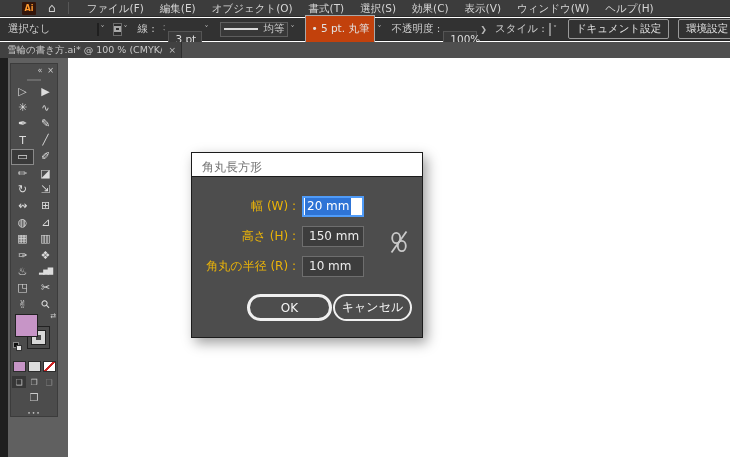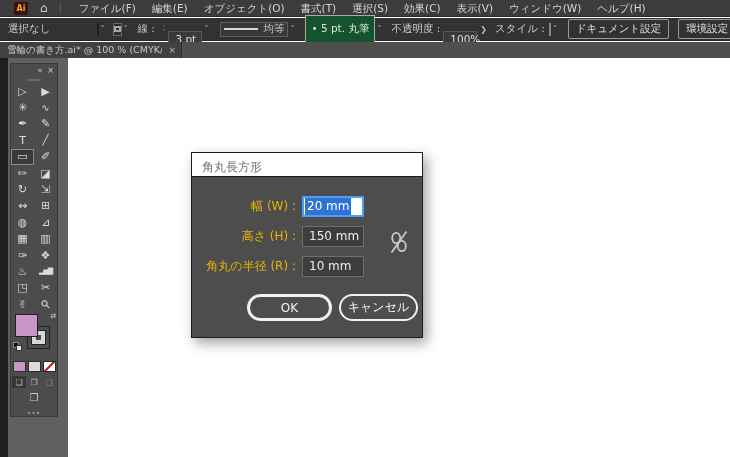--- a/index.html
+++ b/index.html
@@ -4,42 +4,42 @@
 <style>
   * { margin:0; padding:0; box-sizing:border-box; }
   html,body { background:#e8e8e8; }
   body { font-family:"DejaVu Sans","Liberation Sans",sans-serif; }
   .app { position:relative; width:730px; height:457px; overflow:hidden; background:#fff; }
 
   
   .menubar { position:absolute; left:0; top:0; width:730px; height:17px;
     background:#3c3c3c; border-bottom:1px solid #2a2a2a;
     display:flex; align-items:center; color:#d6d6d6; font-size:10.5px; }
-  .ai-logo { width:14px; height:13px; margin-left:14px; background:#34160b;
+  .ai-logo { width:14px; height:13px; margin-left:22px; background:#34160b;
     color:#ff9a2e; font-size:8px; font-weight:bold; display:flex;
     align-items:center; justify-content:center; border-radius:1px; }
   .home-ic { margin-left:12px; font-size:12px; color:#cfcfcf; line-height:1; }
   .mb-sep { width:1px; height:12px; background:#575757; margin:0 10px 0 12px; }
   .mb-item { padding:0 8px; height:17px; line-height:17px; cursor:default; white-space:nowrap; }
 
   
   .controlbar { position:absolute; left:0; top:18px; width:730px; height:23px;
     background:#323232; border-bottom:1px solid #262626;
     display:flex; align-items:center; color:#cdcdcd; font-size:10.5px; white-space:nowrap; }
   .cb-label { margin-left:8px; }
   .chev { font-size:8px; color:#b9b9b9; margin:0 2px; }
   .fill-sw { width:16px; height:13px; margin-left:46px; background:#c795c7; border:1px solid #1f1f1f; }
   .stroke-sw { width:16px; height:13px; margin-left:6px; background:#2c2c2c; border:1px solid #6b6b6b;
     display:flex; align-items:center; justify-content:center; }
   .stroke-sw i { display:block; width:7px; height:6px; border:2px solid #a8a8a8; }
   .stepper { display:flex; flex-direction:column; margin-left:8px; font-size:5px; line-height:4px; color:#bbb; }
   .val-box { margin-left:3px; background:#3a3a3a; border:1px solid #555; padding:1px 6px; min-width:34px; font-size:10.5px; color:#ddd;margin-top:20px; }
   .profile-box { display:flex; align-items:center; margin-left:10px; border:1px solid #5e5e5e; background:#383838; height:15px; padding:0 3px; }
   .profile-line { width:34px; height:2px; background:#d9d9d9; margin-right:5px; }
-  .brush-box { display:flex; align-items:center; margin-left:9px; border:1px solid #a9a9a9; background:#14532d; height:16px; padding:13px 5px; color:#e2e2e2; }
+  .brush-box { display:flex; align-items:center; margin-left:9px; border:1px solid #a9a9a9; background:#c2410c; height:16px; padding:13px 5px; color:#e2e2e2; }
   .arrow-r { font-size:8px; color:#b9b9b9; margin-left:3px; }
   .style-sw { width:13px; height:13px; background:#f3f3f3; border:1px solid #888; margin-left:4px; }
   .cb-btn { border:1px solid #9a9a9a; border-radius:2px; padding:2px 7px; margin-left:9px; color:#e3e3e3; font-size:10.5px; background:transparent; cursor:default; }
 
   
   .tabbar { position:absolute; left:0; top:42px; width:730px; height:16px; background:#4f4f4f; }
   .doc-tab { position:absolute; left:0; top:0; width:182px; height:16px; background:#414141;
     border-right:1px solid #2e2e2e; display:flex; align-items:center; color:#c9c9c9; font-size:9.5px; }
   .doc-tab .t-title { margin-left:7px; overflow:hidden; white-space:nowrap; }
   .doc-tab .t-close { margin-left:6px; margin-right:5px; font-size:9px; color:#bdbdbd; }
@@ -98,21 +98,21 @@
     font-size:12px; padding-left:10px; border-bottom:1px solid #1c1c1c; }
   .dlg-body { position:relative; padding:14px 0 16px; }
   .dlg-row { height:30px; display:flex; align-items:center; }
   .dlg-label { width:104px; text-align:right; color:#eab308; font-size:12px; margin-right:6px; white-space:nowrap; }
   .dlg-field { width:62px; height:21px; font-size:12px; }
   .dlg-field.focused { background:#fff; border:2px solid #4f9bf8; display:flex; align-items:center; padding-left:1px; }
   .dlg-field.focused .sel { background:#2e74d6; color:#fff; padding:0 2px; line-height:17px; }
   .dlg-field.normal { background:#3d3d3d; border:1px solid #6e6e6e; color:#ececec;
     line-height:19px; padding-left:6px; }
   .unlink { position:absolute; right:13px; top:52px; }
-  .dlg-btns { display:flex; gap:7px; margin-top:13px; padding-left:55px; }
+  .dlg-btns { display:flex; gap:1px; margin-top:13px; padding-left:55px; }
   .dlg-btn { height:27px; border-radius:14px; background:transparent; color:#f5f5f5;
     font-size:12px; display:flex; align-items:center; justify-content:center; cursor:default;
     font-family:inherit; }
   .dlg-btn.ok { width:85px; border:3px solid #f0f0f0; }
   .dlg-btn.cancel { width:79px; border:2px solid #f0f0f0; }
 </style>
 </head>
 <body>
 
 <div class="app" data-name="illustrator-window">

